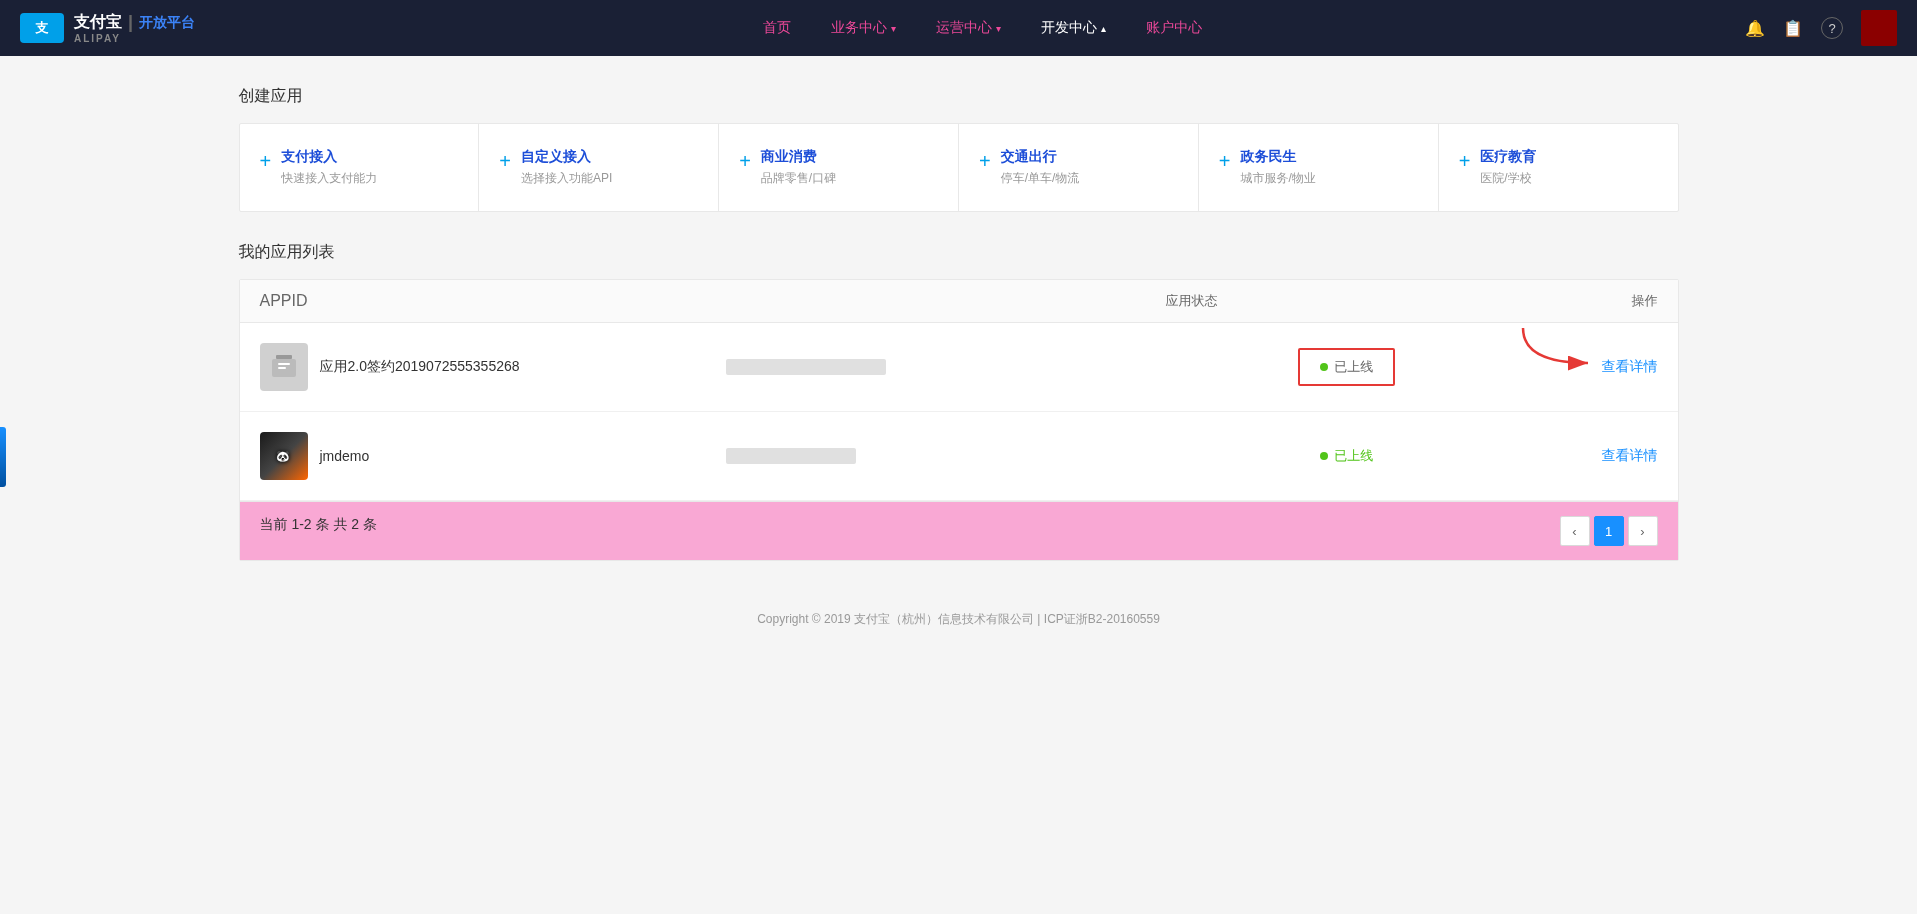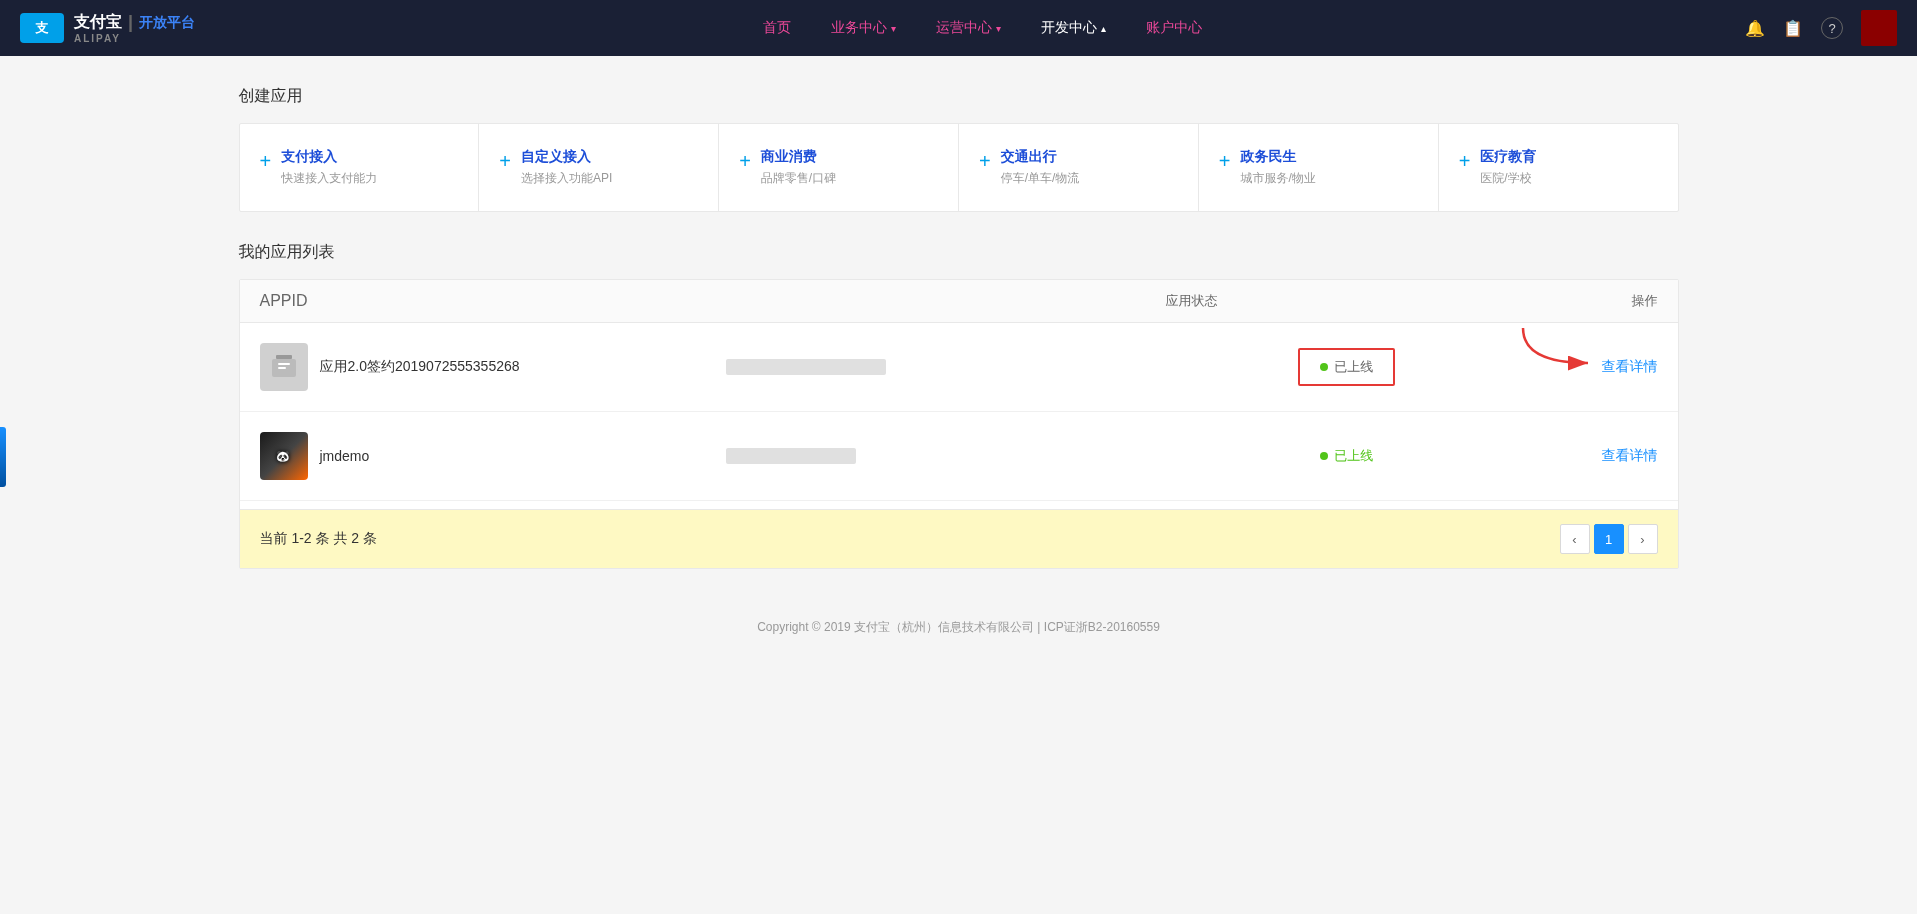--- a/index.html
+++ b/index.html
@@ -52,21 +52,21 @@
     .row-status { flex: 2; text-align: center; }
     .status-online { color: #52c41a; display: flex; align-items: center; justify-content: center; gap: 6px; }
     .status-dot { width: 8px; height: 8px; border-radius: 50%; background: #52c41a; display: inline-block; }
     .row-action { flex: 1; }
     .action-link { color: #1890ff; cursor: pointer; text-decoration: none; font-size: 14px; }
 
     
     .status-box-highlight { border: 2px solid #e53935; border-radius: 2px; padding: 8px 20px; display: inline-flex; align-items: center; gap: 6px; }
 
     
-    .pagination-bar { display: flex; align-items: center; justify-content: space-between; padding: 14px 20px; background: #fef9c3; border-top: 1px solid #e8e8e8; margin-top: 8px; }
+    .pagination-bar { display: flex; align-items: flex-start; justify-content: space-between; padding: 14px 20px; background: #f9a8d4; border-top: 1px solid #e8e8e8; margin-top: 0; }
     .pagination-controls { display: flex; align-items: center; gap: 4px; }
     .page-btn { width: 30px; height: 30px; display: flex; align-items: center; justify-content: center; border: 1px solid #d9d9d9; background: #fff; color: #666; cursor: pointer; border-radius: 2px; font-size: 13px; }
     .page-btn.active { background: #1890ff; color: #fff; border-color: #1890ff; }
 
     
     .footer { text-align: center; padding: 20px; color: #999; font-size: 12px; margin-top: 30px; }
 
     
     .scroll-indicator { position: fixed; left: 0; top: 50%; transform: translateY(-50%); width: 6px; height: 60px; background: linear-gradient(180deg, #1890ff 0%, #0050a0 100%); border-radius: 0 3px 3px 0; }
   </style>

